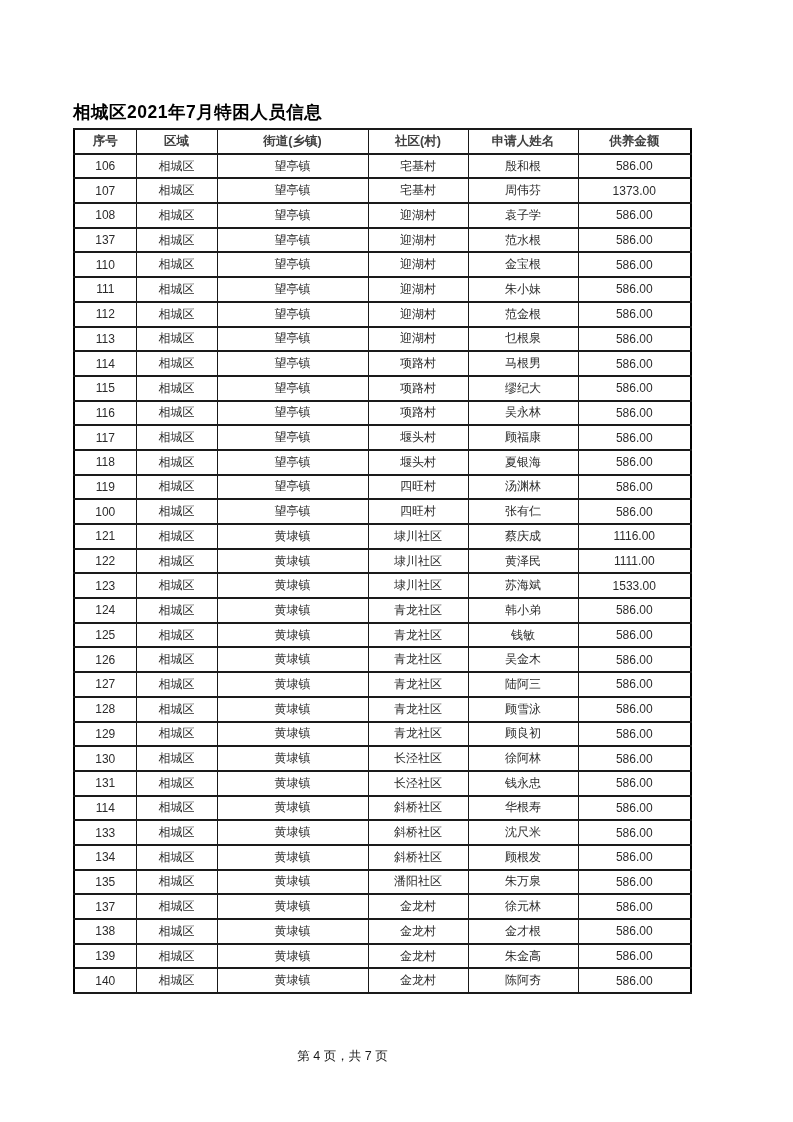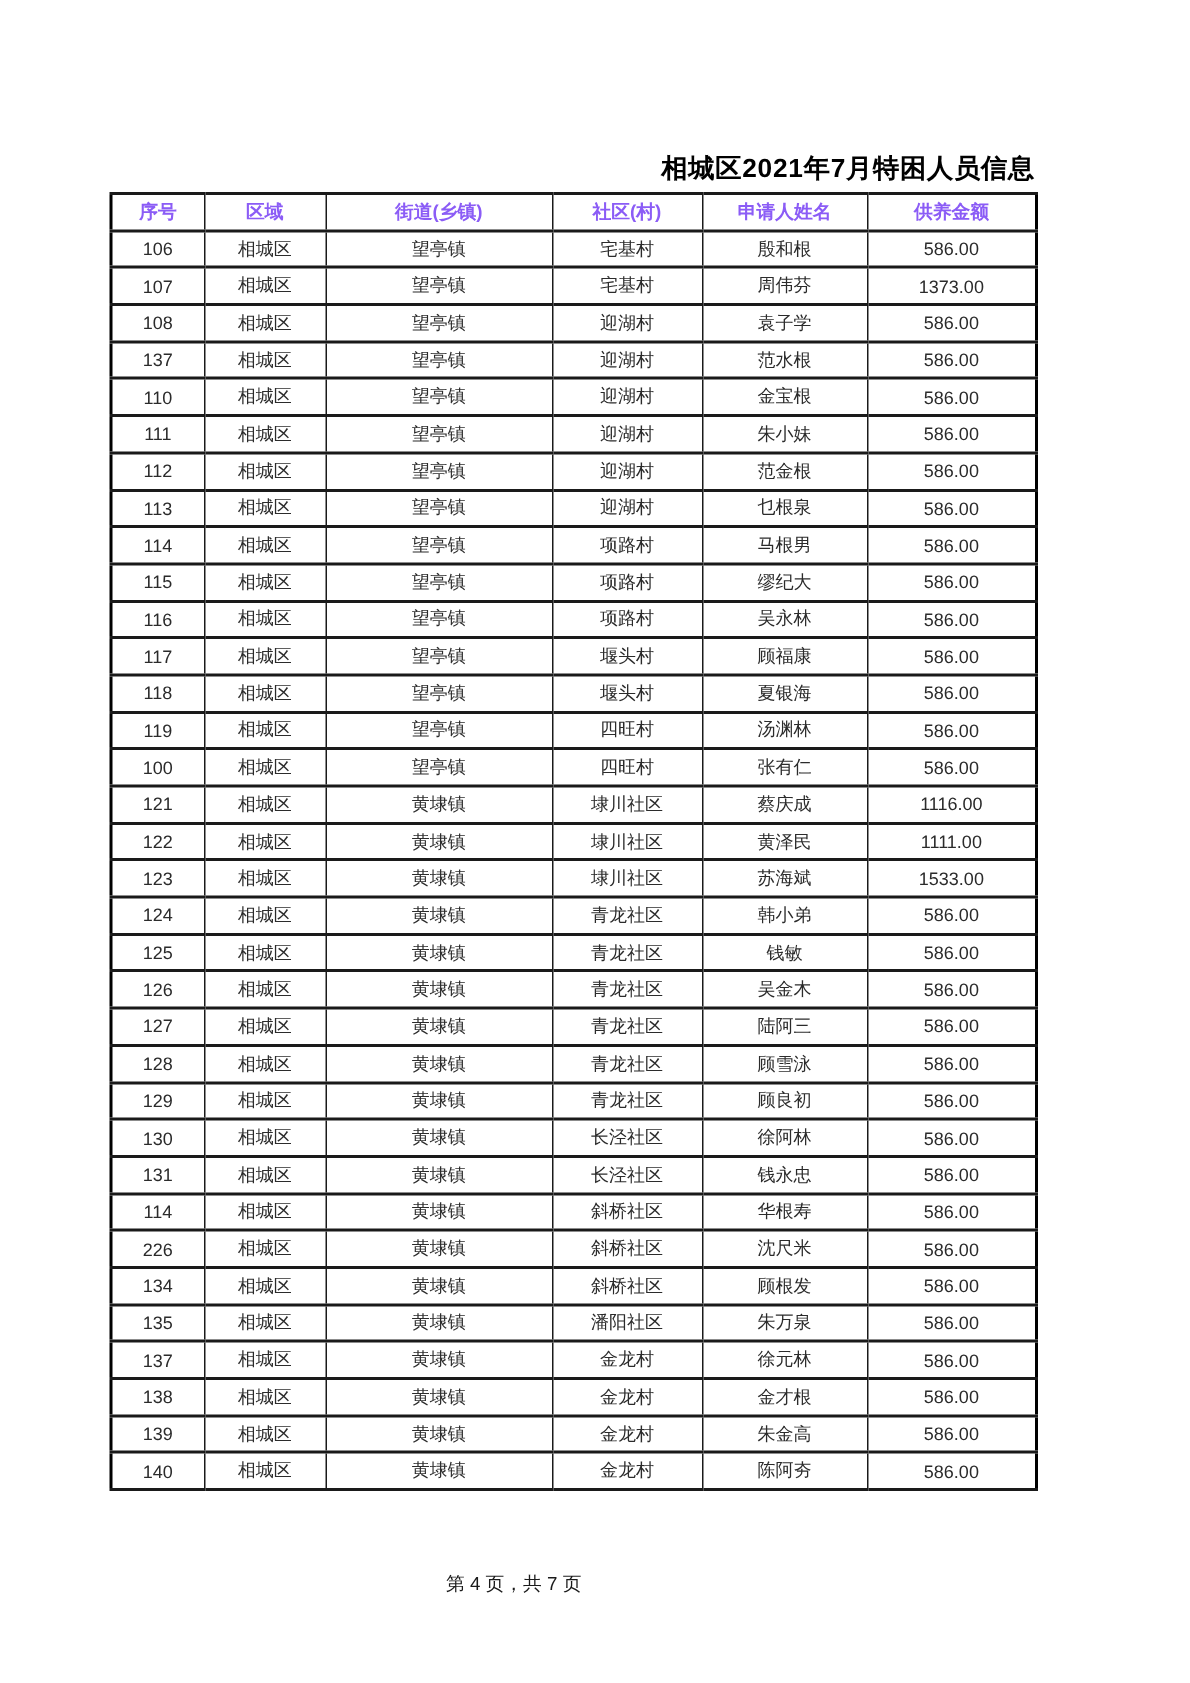--- a/index.html
+++ b/index.html
@@ -14,21 +14,21 @@
     background: #ffffff;
     font-family: "Liberation Sans", sans-serif;
     color: #000000;
     overflow: hidden;
   }
   .doc-title {
     position: absolute;
     top: 100px;
     left: 73px;
     width: 617px;
-    text-align: right;
+    text-align: left;
     font-size: 17.5px;
     font-weight: bold;
     letter-spacing: 0.5px;
     color: #000000;
   }
   table.data-table {
     position: absolute;
     top: 128px;
     left: 73px;
     width: 617px;
@@ -45,21 +45,21 @@
     text-align: center;
     vertical-align: middle;
     padding: 0;
     overflow: hidden;
     white-space: nowrap;
   }
   table.data-table th {
     height: 22.7px;
     font-size: 12.5px;
     font-weight: bold;
-    color: #8b5cf6;
+    color: #404040;
   }
   table.data-table td {
     height: 22.7px;
     font-size: 12px;
     font-weight: normal;
     color: #2b2b2b;
   }
   .page-footer {
     position: absolute;
     top: 1048px;
@@ -307,21 +307,21 @@
         </tr>
         <tr>
           <td>114</td>
           <td>相城区</td>
           <td>黄埭镇</td>
           <td>斜桥社区</td>
           <td>华根寿</td>
           <td>586.00</td>
         </tr>
         <tr>
-          <td>226</td>
+          <td>133</td>
           <td>相城区</td>
           <td>黄埭镇</td>
           <td>斜桥社区</td>
           <td>沈尺米</td>
           <td>586.00</td>
         </tr>
         <tr>
           <td>134</td>
           <td>相城区</td>
           <td>黄埭镇</td>

